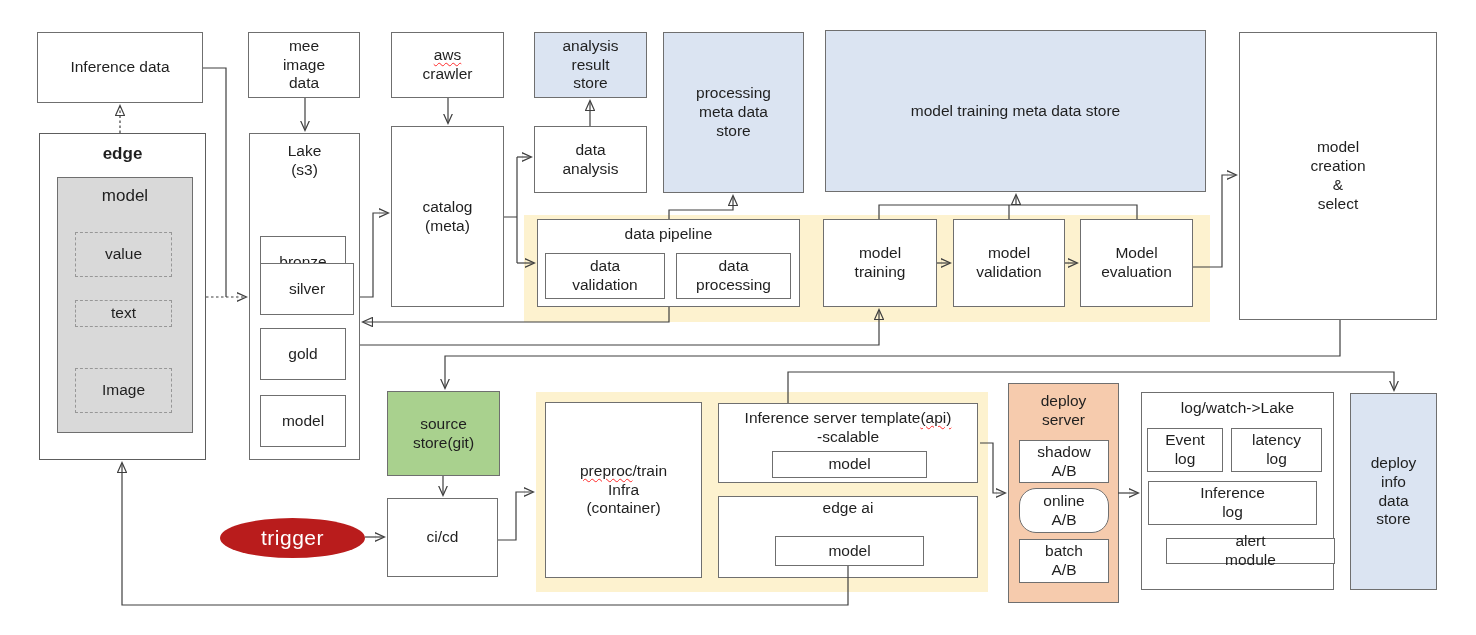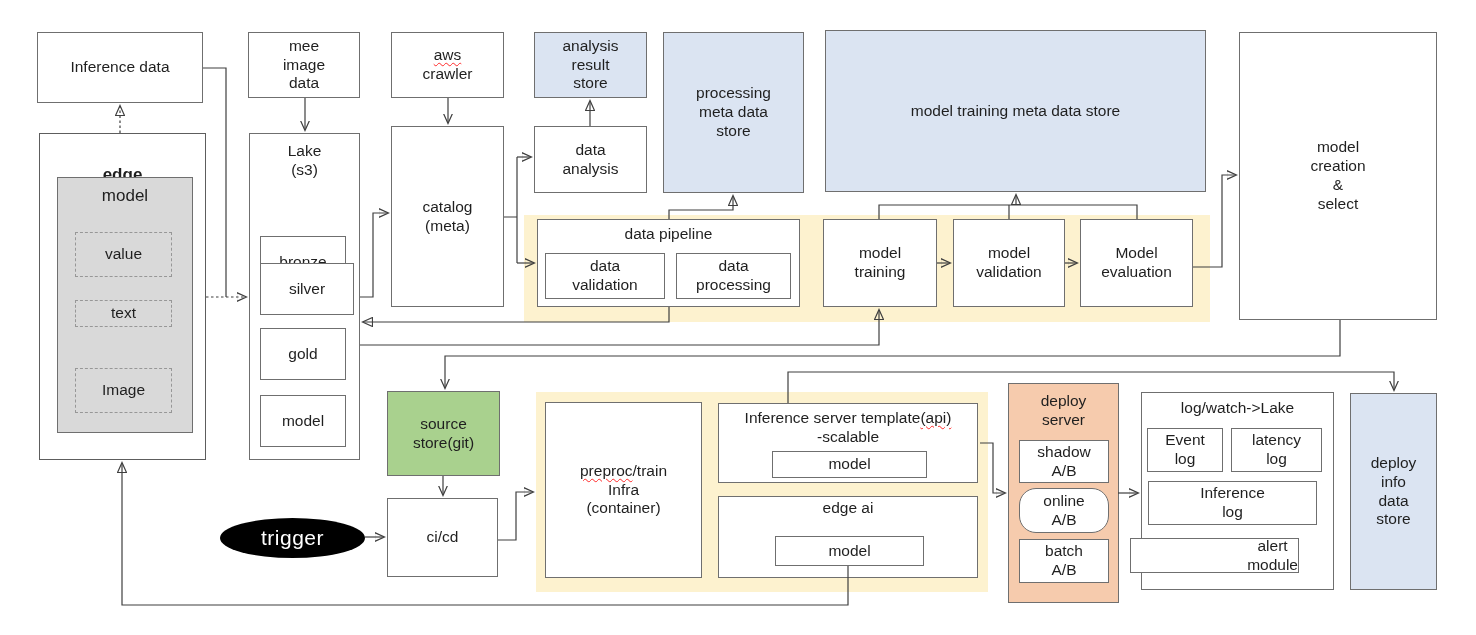--- a/index.html
+++ b/index.html
@@ -7,23 +7,23 @@
   .bx{position:absolute;box-sizing:border-box;background:#fff;border:1px solid #6f6f6f;
       display:flex;flex-direction:column;align-items:center;justify-content:center;
       text-align:center;white-space:pre-line;font-size:15.5px;line-height:1.22;color:#1f1f1f;}
   .top{justify-content:flex-start;}
   .blue{background:#dbe4f2;}
   .yellow{background:#fdf2cf;border:none;}
   .green{background:#a9d18e;}
   .orange{background:#f6cbad;}
   .gray{background:#d9d9d9;}
   .dashed{border:1px dashed #979797;background:transparent;}
-  .bold{font-weight:bold;font-size:17px;margin-top:21px;}
+  .bold{font-weight:bold;font-size:17px;}
   .big{font-size:17px;}
-  .ellipse{position:absolute;border-radius:50%;background:#000000;color:#fff;
+  .ellipse{position:absolute;border-radius:50%;background:#b91c1c;color:#fff;
       display:flex;align-items:center;justify-content:center;font-size:21px;letter-spacing:.5px;}
   .wavy{text-decoration:underline wavy #ff2a2a;text-decoration-thickness:1px;text-underline-offset:2px;}
   .line{display:block;}
   svg#wires{position:absolute;left:0;top:0;pointer-events:none;}
   svg#wires path{fill:none;stroke:#3f3f3f;stroke-width:1.2;}
   svg#wires path.dot{stroke-dasharray:2.5 2.5;}
 </style>
 </head>
 <body>
 
@@ -186,21 +186,21 @@
 log</span>
   </div>
   <div class="bx" style="left:1231px;top:428px;width:91px;height:44px;">
     <span>latency
 log</span>
   </div>
   <div class="bx" style="left:1148px;top:481px;width:169px;height:44px;">
     <span>Inference
 log</span>
   </div>
-  <div class="bx" style="left:1130px;top:538px;width:169px;height:35px;align-items:flex-end;">
+  <div class="bx" style="left:1166px;top:538px;width:169px;height:26px;">
     <span>alert
 module</span>
   </div>
 
   <div class="bx blue" style="left:1350px;top:393px;width:87px;height:197px;">
     <span>deploy
 info
 data
 store</span>
   </div>

